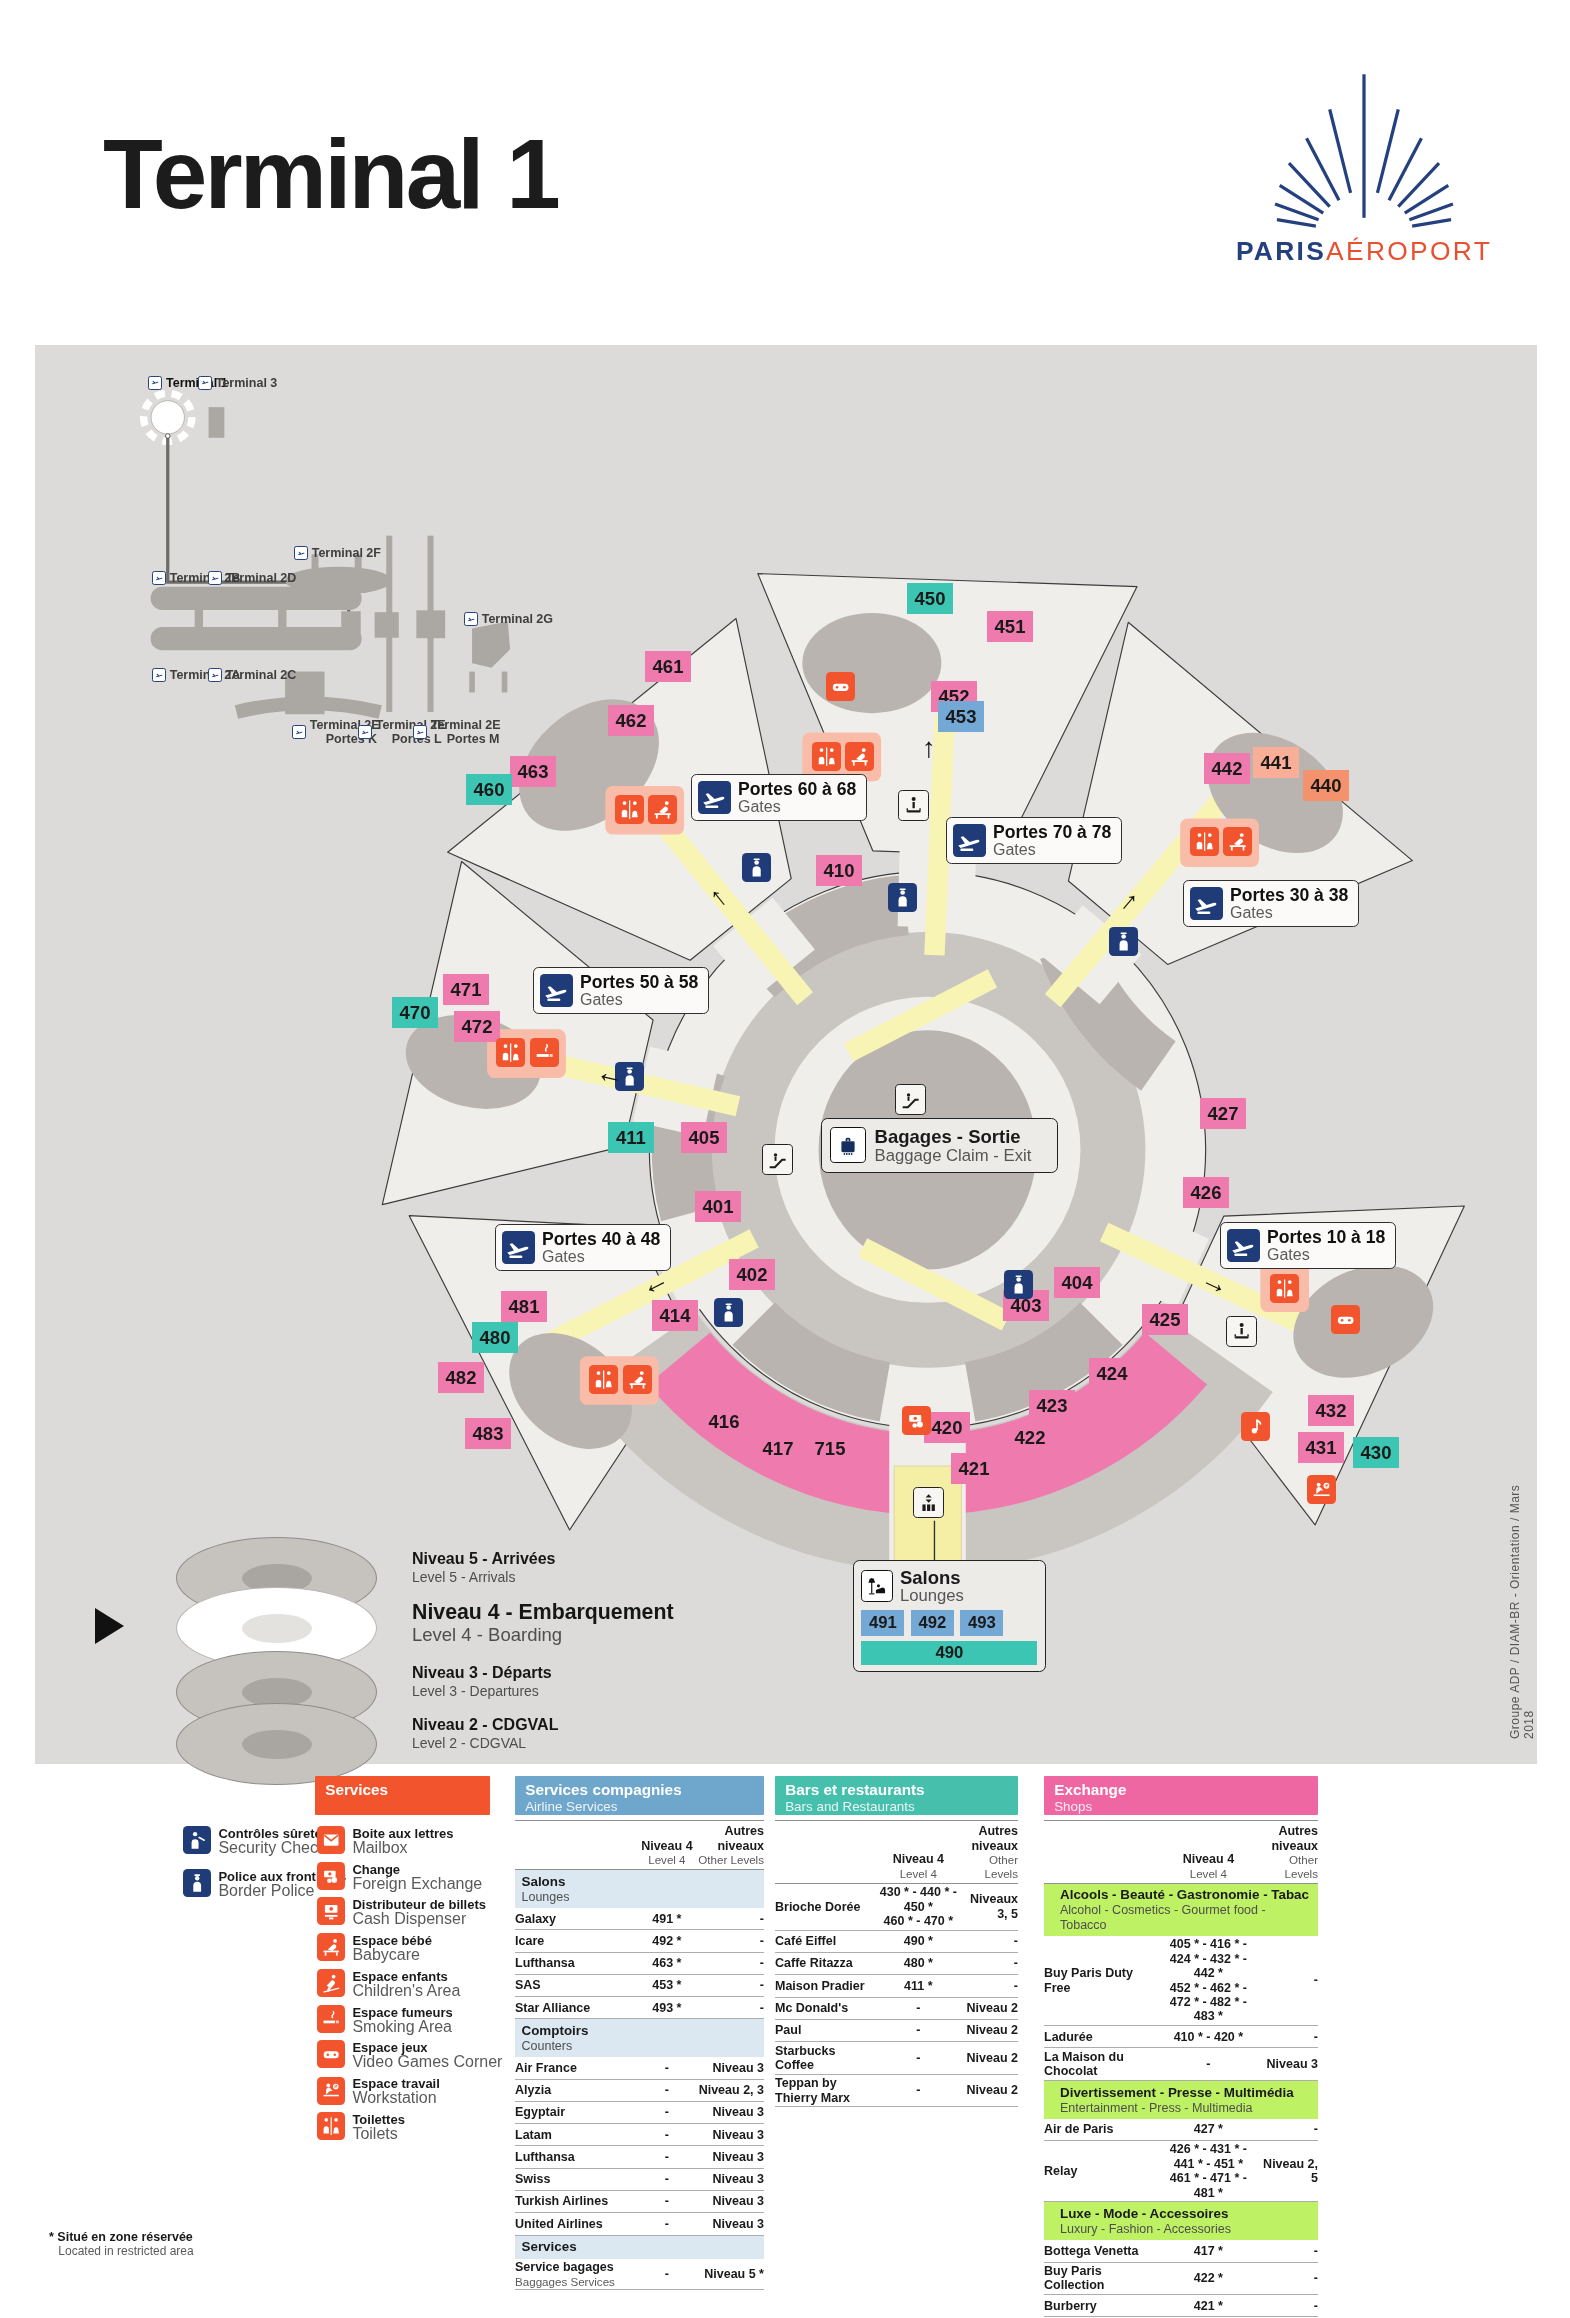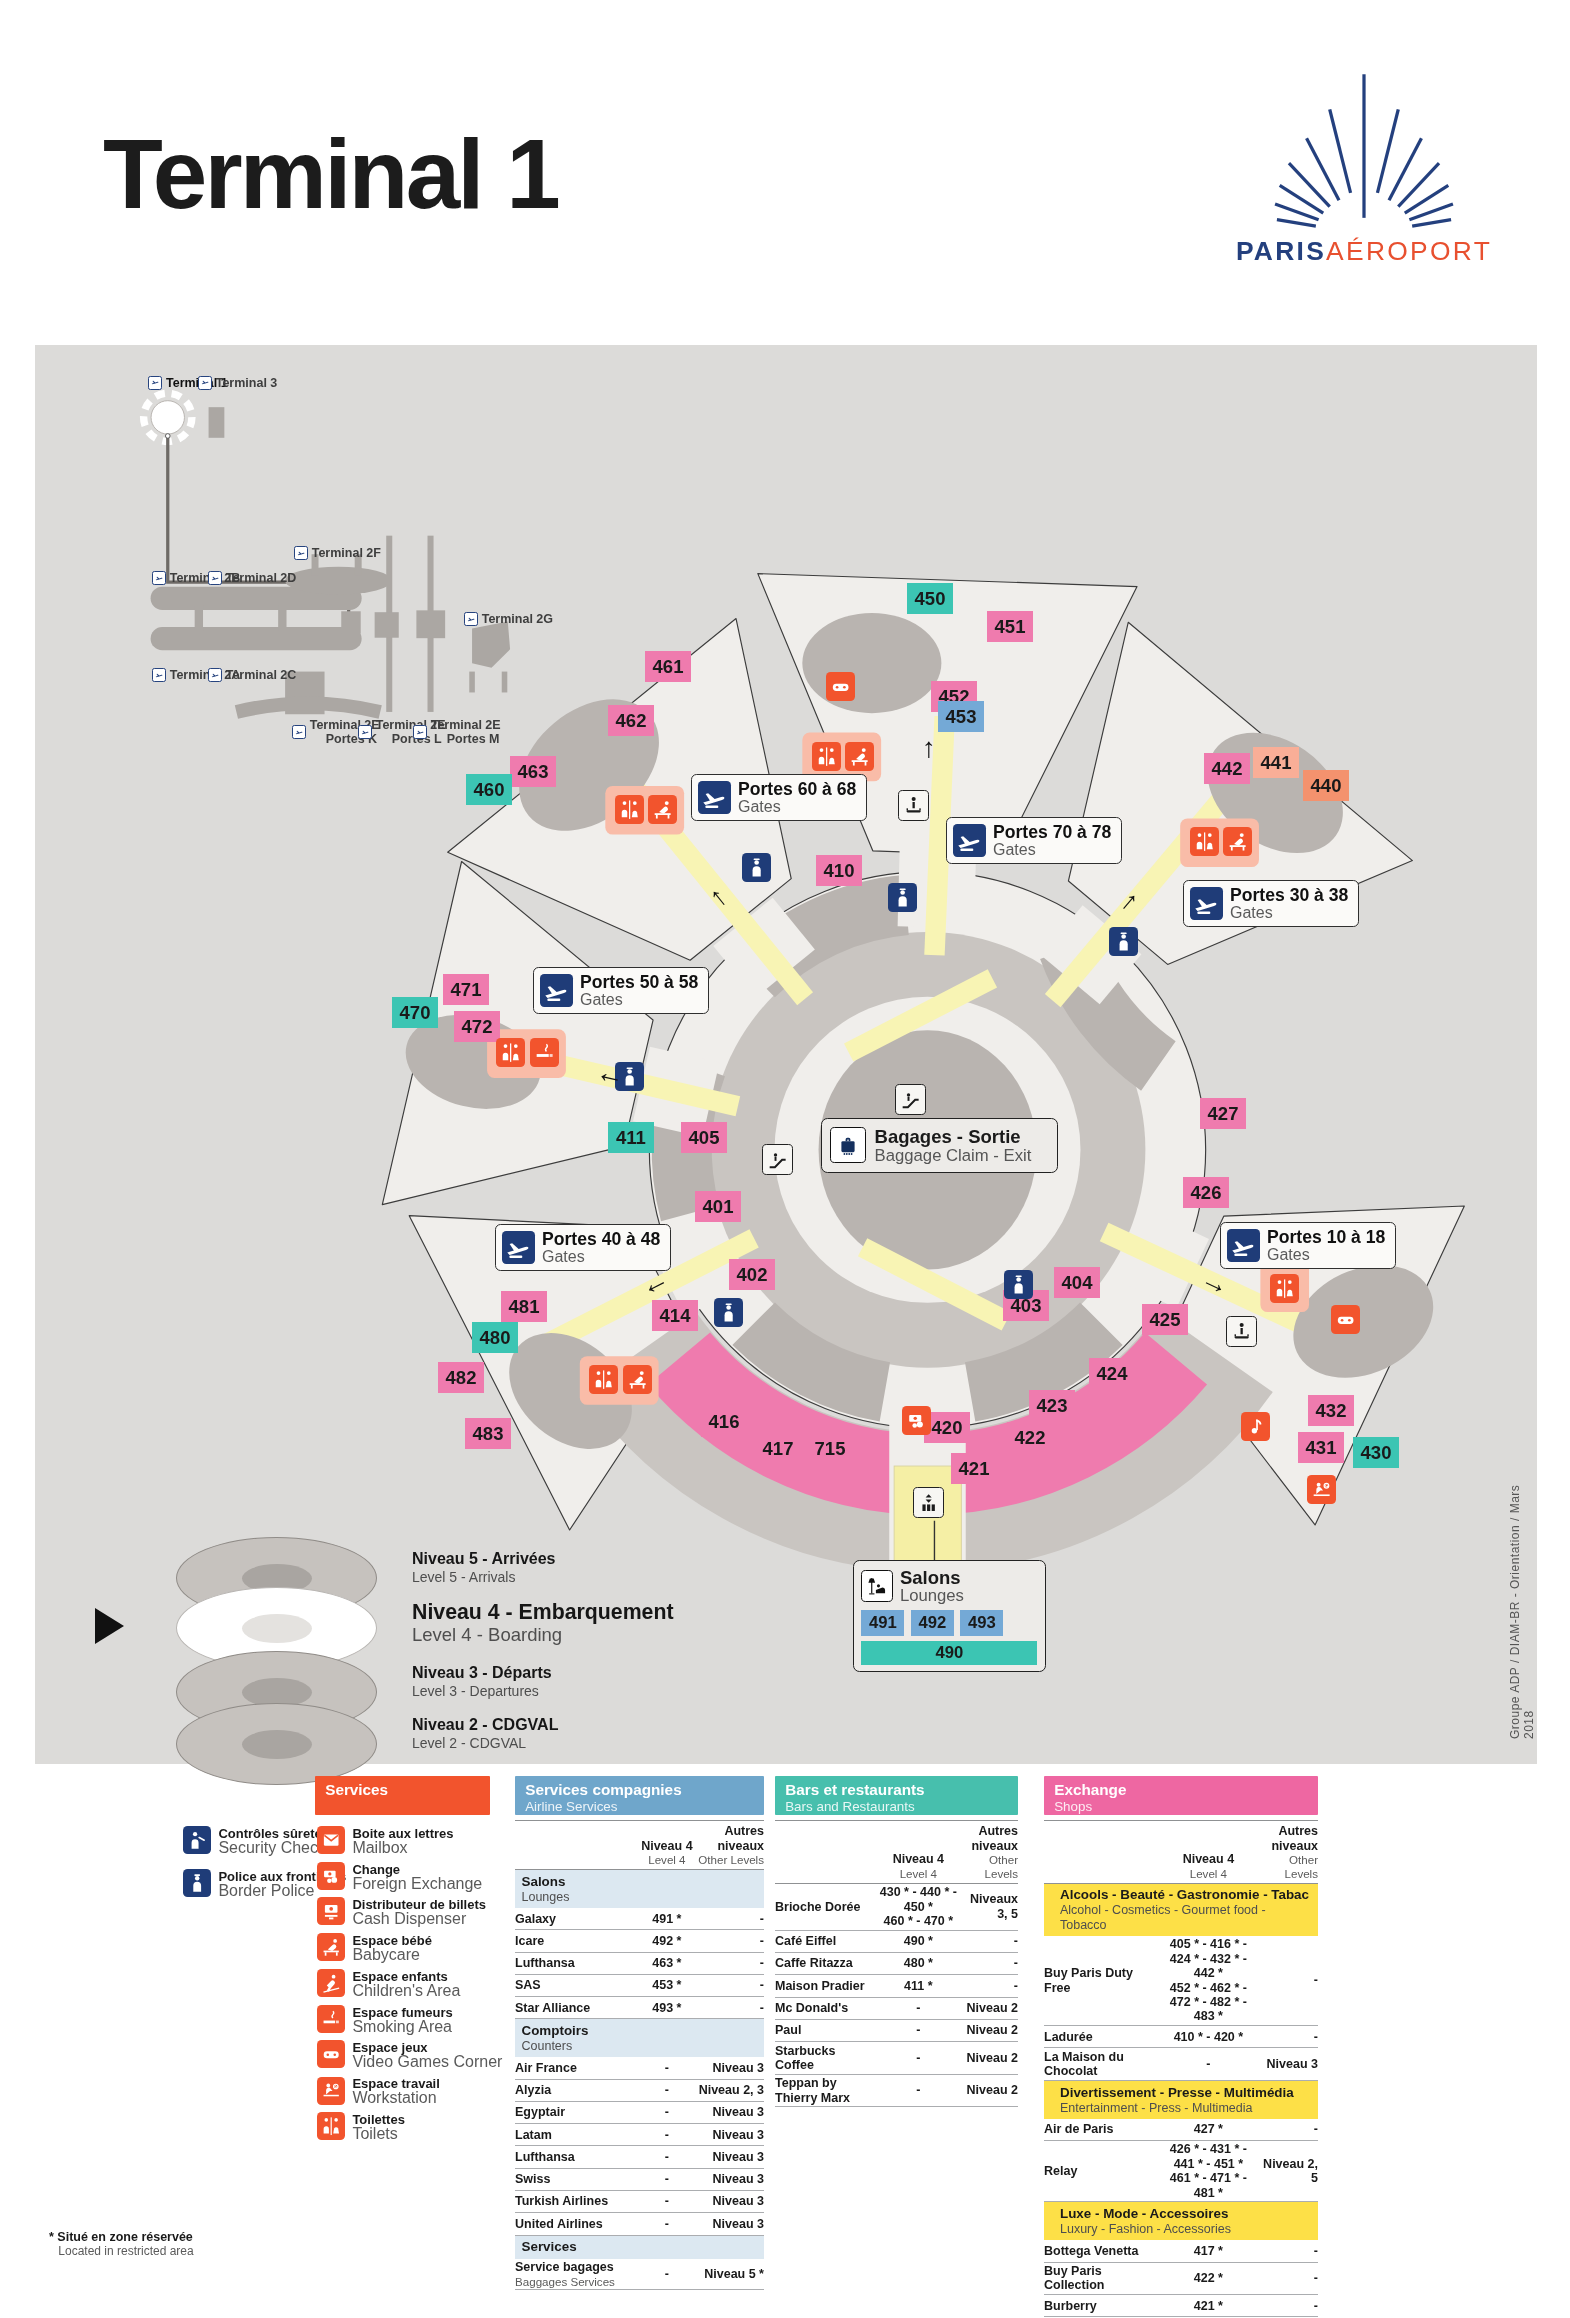--- a/index.html
+++ b/index.html
@@ -126,21 +126,21 @@
   #bars{left:775px;width:243px;}
   #bars .colhdr{background:#47BFAD;}
   #bars .nm{flex:0 0 42%;}
   #bars .v{flex:0 0 34%;}
   #bars .o{flex:1;}
   #bars .thead .c{flex:0 0 34%;margin-left:42%;}
   #bars .thead .r{flex:1;}
 
   #shops{left:1044px;width:274px;}
   #shops .colhdr{background:#EE67A2;}
-  #shops .band{background:#fde047;padding-left:16px;}
+  #shops .band{background:#bef264;padding-left:16px;}
   #shops .nm{flex:0 0 42%;}
   #shops .v{flex:0 0 36%;}
   #shops .o{flex:1;}
   #shops .thead .c{flex:0 0 36%;margin-left:42%;}
   #shops .thead .r{flex:1;}
 
   #footnote{position:absolute;left:49px;top:2230px;}
   #footnote .fr{font-size:12.5px;font-weight:800;}
   #footnote .en{font-size:12px;color:#5A5A5A;padding-left:9.3px;}
 </style>

